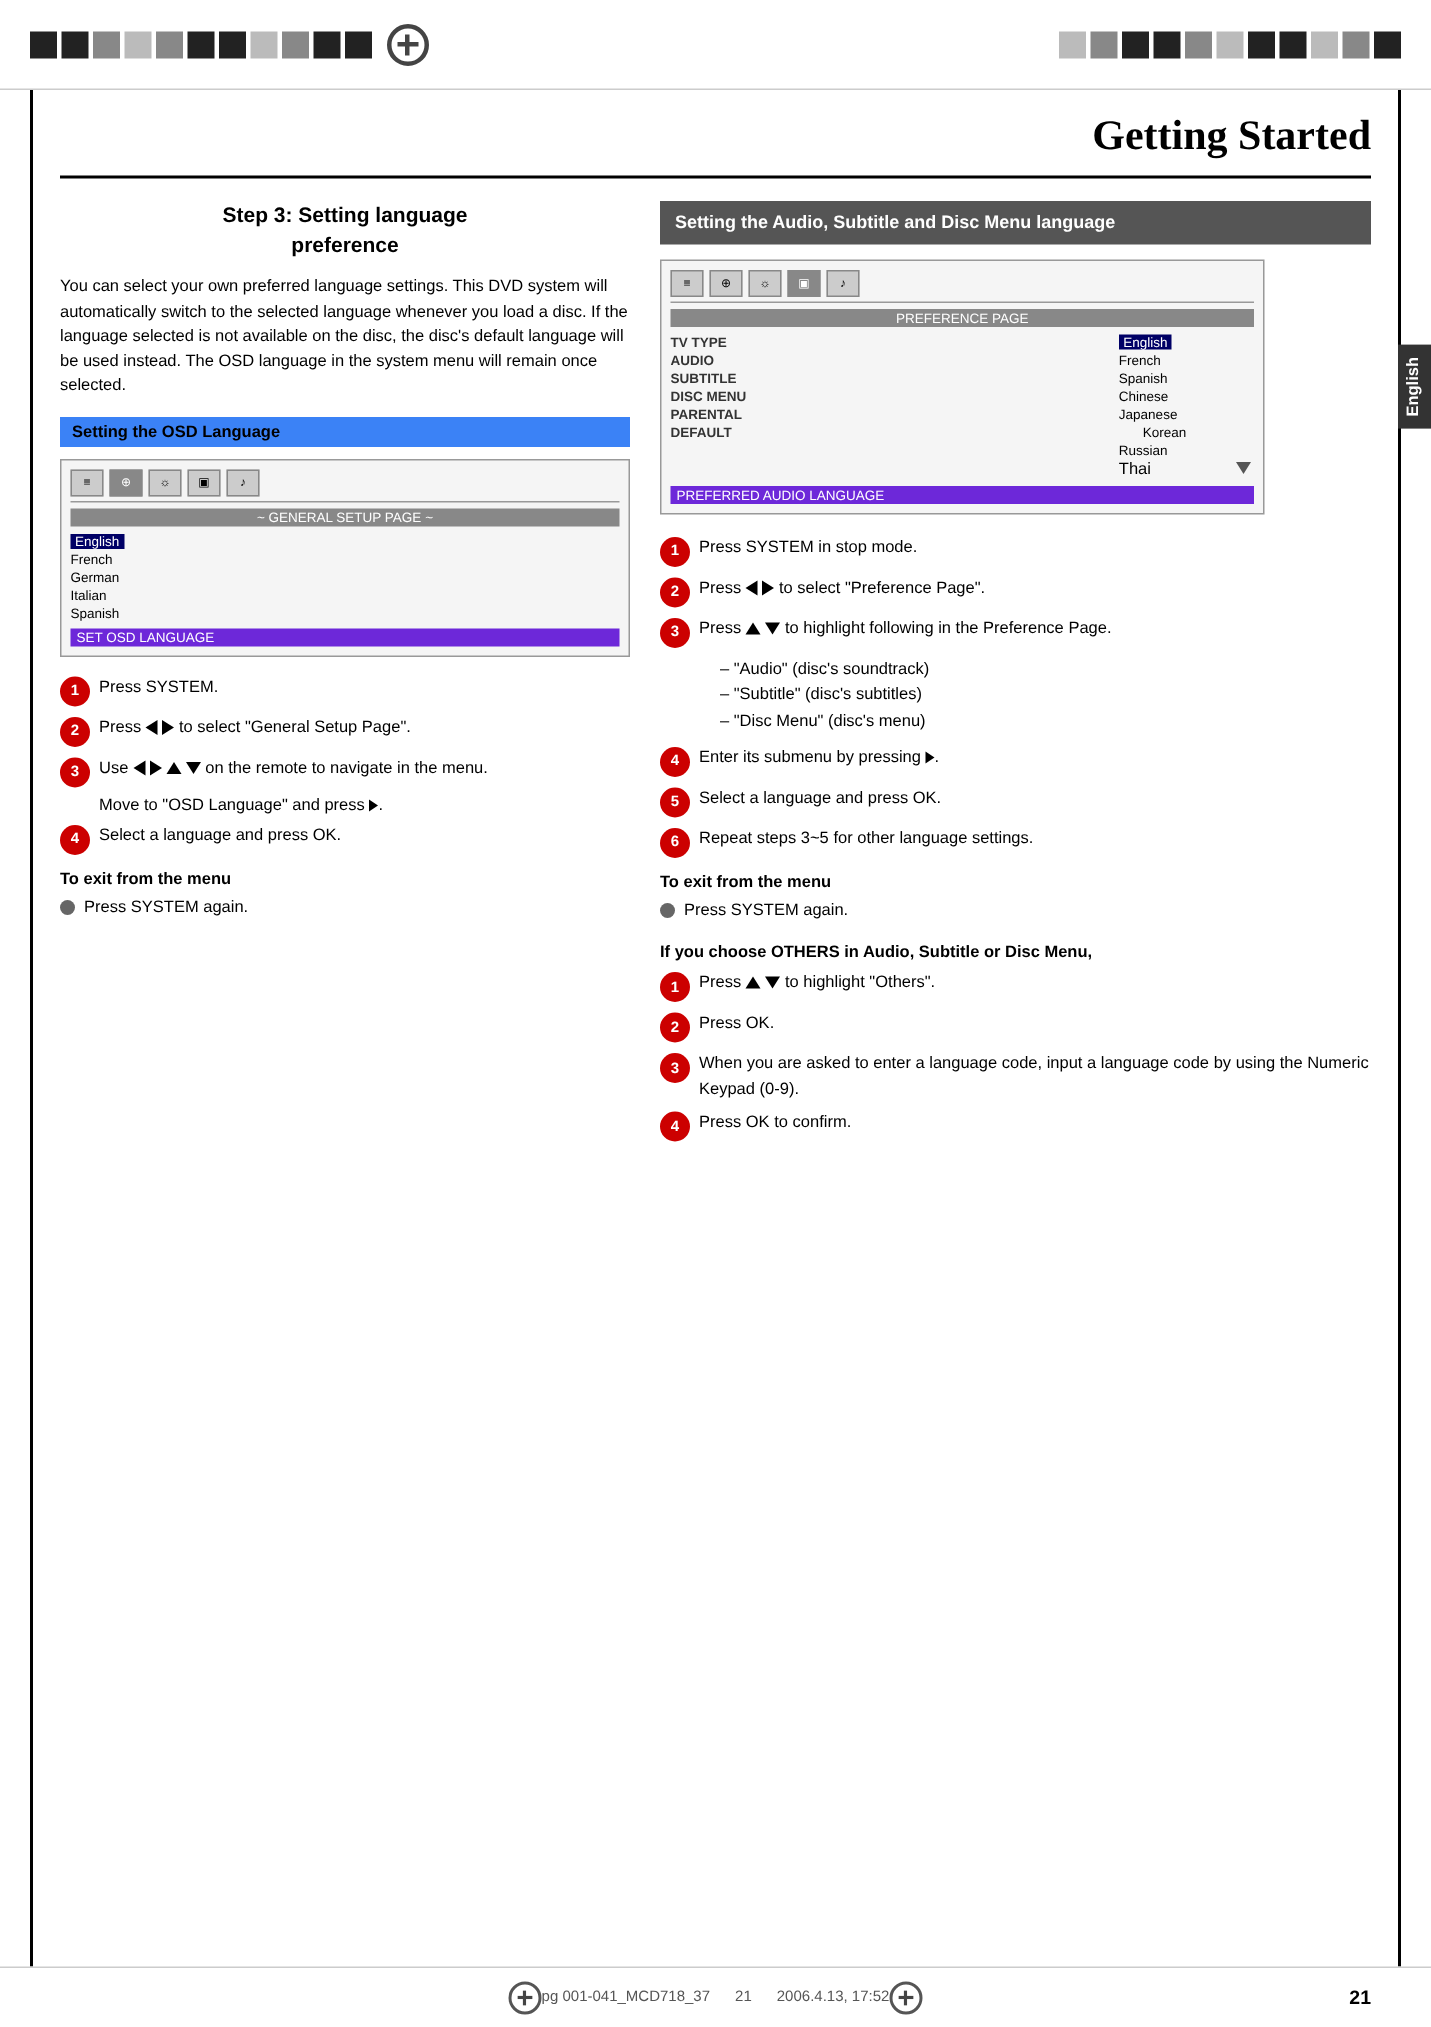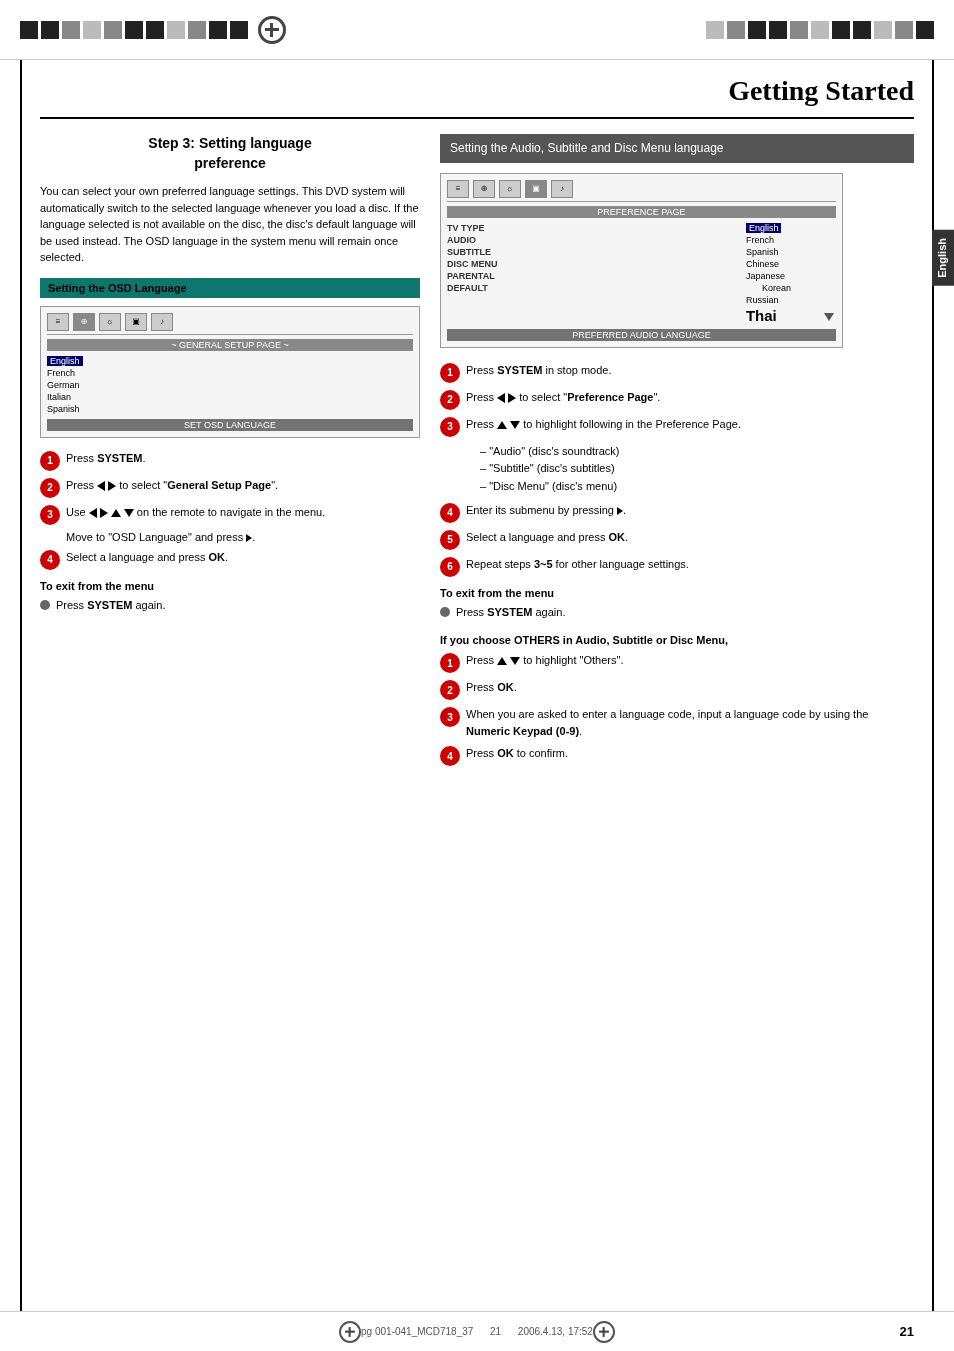--- a/index.html
+++ b/index.html
@@ -145,21 +145,21 @@
     }
 
     .body-text {
       font-size: 11px;
       line-height: 1.5;
       margin-bottom: 12px;
     }
 
     
     .subsection-box {
-      background: #0f766e;
+      background: #3b82f6;
       padding: 4px 8px;
       font-size: 11px;
       font-weight: bold;
       margin-bottom: 8px;
       display: inline-block;
       width: 100%;
     }
 
     
     .menu-mockup {
@@ -206,26 +206,25 @@
       font-size: 9px;
       padding: 1px 0;
     }
     .menu-row-label { color: #333; font-weight: bold; }
     .menu-selected-value {
       background: #006;
       color: #fff;
       padding: 0 3px;
     }
     .menu-footer-bar {
-      background: #737373;
+      background: #6d28d9;
       color: #fff;
       font-size: 9px;
       padding: 1px 4px;
       margin-top: 4px;
-      text-align: center;
     }
 
     
     .steps-list {
       list-style: none;
       margin: 0;
       padding: 0;
     }
     .step-item {
       display: flex;
@@ -245,21 +244,21 @@
       display: flex;
       align-items: center;
       justify-content: center;
       flex-shrink: 0;
       margin-right: 6px;
       margin-top: 1px;
     }
     .step-num.red { background: #c00; }
 
     .step-text { flex: 1; }
-    .step-text b { font-weight: bold; }
+    .step-text b { font-weight: normal; }
 
     
     .bullet-dot {
       width: 10px;
       height: 10px;
       border-radius: 50%;
       background: #666;
       flex-shrink: 0;
       margin-right: 6px;
       margin-top: 3px;
@@ -271,21 +270,21 @@
       font-weight: bold;
       margin: 10px 0 5px 0;
     }
 
     
     .right-header-box {
       background: #555;
       color: #fff;
       padding: 6px 10px;
       font-size: 12px;
-      font-weight: normal;
+      font-weight: bold;
       margin-bottom: 10px;
       line-height: 1.4;
     }
 
     .right-menu-mockup {
       border: 1px solid #999;
       padding: 6px;
       margin-bottom: 14px;
       background: #f5f5f5;
       font-size: 10px;
@@ -526,21 +525,21 @@
             </div>
         </div>
         <div style="flex:0 0 70px;">
           <div style="font-size:9px; padding:1px 0;"><span class="menu-selected-value">English</span></div>
           <div style="font-size:9px; padding:1px 0;">French</div>
           <div style="font-size:9px; padding:1px 0;">Spanish</div>
           <div style="font-size:9px; padding:1px 0;">Chinese</div>
           <div style="font-size:9px; padding:1px 0;">Japanese</div>
           <div style="font-size:9px; padding:1px 16px;">Korean</div>
           <div style="font-size:9px; padding:1px 0;">Russian</div>
-          <div style="font-size:15px; padding:1px 0;font-weight:bold;">Thai</div>
+          <div style="font-size:11px; padding:1px 0;">Thai</div>
         </div>
         <div style="flex:0 0 12px; display:flex; align-items:flex-end; padding-bottom:4px;">
           <span class="arrow-down" style="border-top-color:#555;"></span>
         </div>
       </div>
       <div class="menu-footer-bar">PREFERRED AUDIO LANGUAGE</div>
     </div>
 
     <ol class="steps-list">
       <li class="step-item">

